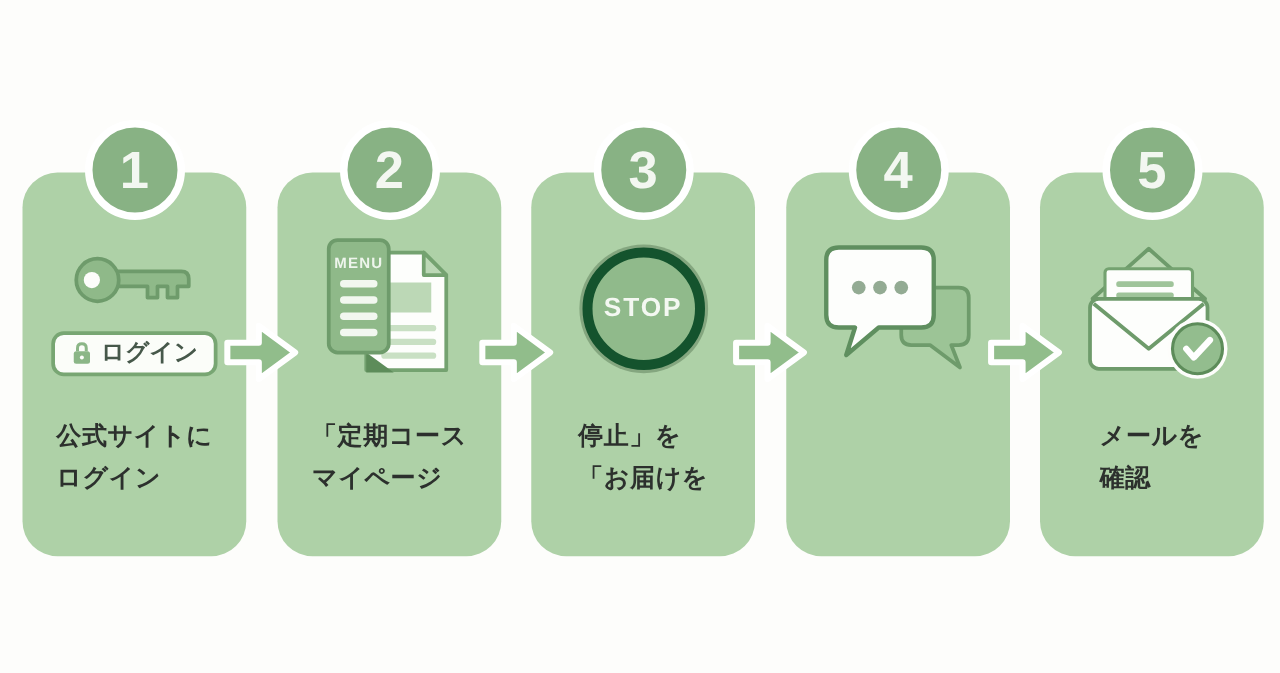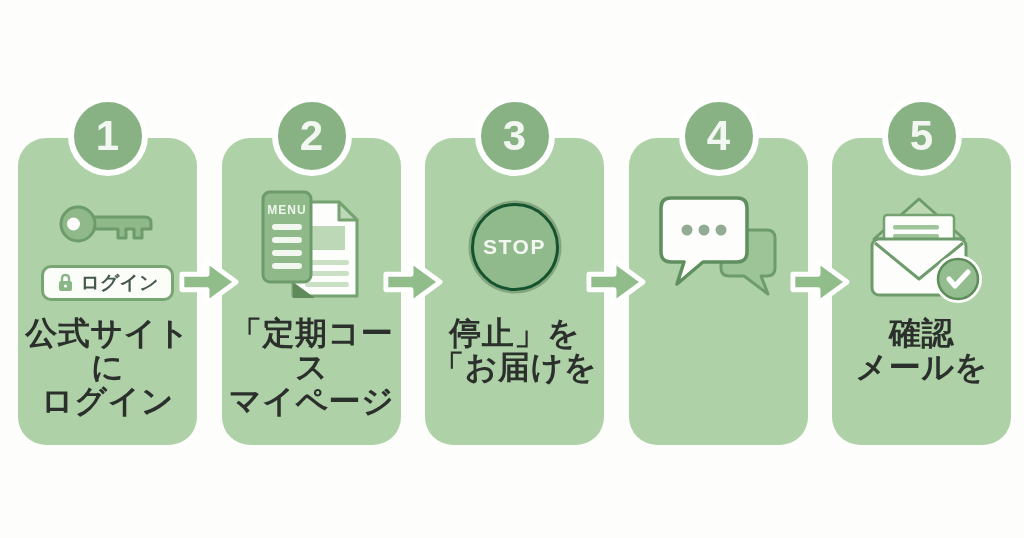--- a/index.html
+++ b/index.html
@@ -21,34 +21,34 @@
     width:68px;height:68px;border-radius:50%;
     background:#88b284;border:6px solid #ffffff;
     display:flex;align-items:center;justify-content:center;
     color:#f3f7f1;font-size:42px;font-weight:bold;line-height:1;
   }
   .icon-box{
     height:130px;display:flex;flex-direction:column;
     align-items:center;justify-content:center;gap:10px;text-align:right;
   }
   .label{
-    margin-top:4px;text-align:center;
-    font-size:32px;font-weight:bold;line-height:34px;color:#2c302d;
+    margin-top:20px;
+    font-size:20px;font-weight:bold;line-height:34px;color:#2c302d;
     letter-spacing:0.5px;
   }
   .label span{display:block;}
   .login-btn{
     display:flex;align-items:center;gap:7px;
     background:#fbfdf9;border:3px solid #78a673;border-radius:10px;
     padding:4px 13px;
     font-size:19px;font-weight:bold;color:#46584a;line-height:1.2;
   }
   .stop-circle{
     width:82px;height:82px;border-radius:50%;
-    background:#90ba8b;border:3px solid #14532d;
+    background:#90ba8b;border:8px solid #14532d;
     box-shadow:0 0 0 2.5px rgba(98,132,94,0.55);
     display:flex;align-items:center;justify-content:center;
     color:#f4f8f2;font-size:21px;font-weight:bold;letter-spacing:1.5px;
   }
   .arrow{position:absolute;top:251px;width:62px;height:62px;z-index:3;}
   .arrow.a1{left:178px;} .arrow.a2{left:382px;}
   .arrow.a3{left:585px;} .arrow.a4{left:789px;}
 </style>
 </head>
 <body>
@@ -158,22 +158,22 @@
 
         <rect x="16" y="52" width="94" height="56" rx="7" fill="#fdfefc" stroke="#6e9b6b" stroke-width="3"></rect>
         <path d="M19 56 L63 92 L107 56" fill="none" stroke="#6e9b6b" stroke-width="3" stroke-linejoin="round"></path>
 
         <circle cx="102" cy="92" r="24" fill="#fdfdfb"></circle>
         <circle cx="102" cy="92" r="20" fill="#93bd8e" stroke="#5d8c5a" stroke-width="2.5"></circle>
         <path d="M93 92 L99 99 L112 85" fill="none" stroke="#ffffff" stroke-width="5" stroke-linecap="round" stroke-linejoin="round"></path>
       </svg>
     </div>
     <div class="label">
+      <span>メールを</span>
       <span>確認</span>
-      <span>メールを</span>
     </div>
   </div>
 
   <svg class="arrow a1" viewBox="0 0 64 64">
     <path d="M4 24 H30 V10 L60 32 L30 54 V40 H4 Z" fill="#91bd8b" stroke="#ffffff" stroke-width="5" stroke-linejoin="round"></path>
   </svg>
   <svg class="arrow a2" viewBox="0 0 64 64">
     <path d="M4 24 H30 V10 L60 32 L30 54 V40 H4 Z" fill="#91bd8b" stroke="#ffffff" stroke-width="5" stroke-linejoin="round"></path>
   </svg>
   <svg class="arrow a3" viewBox="0 0 64 64">

